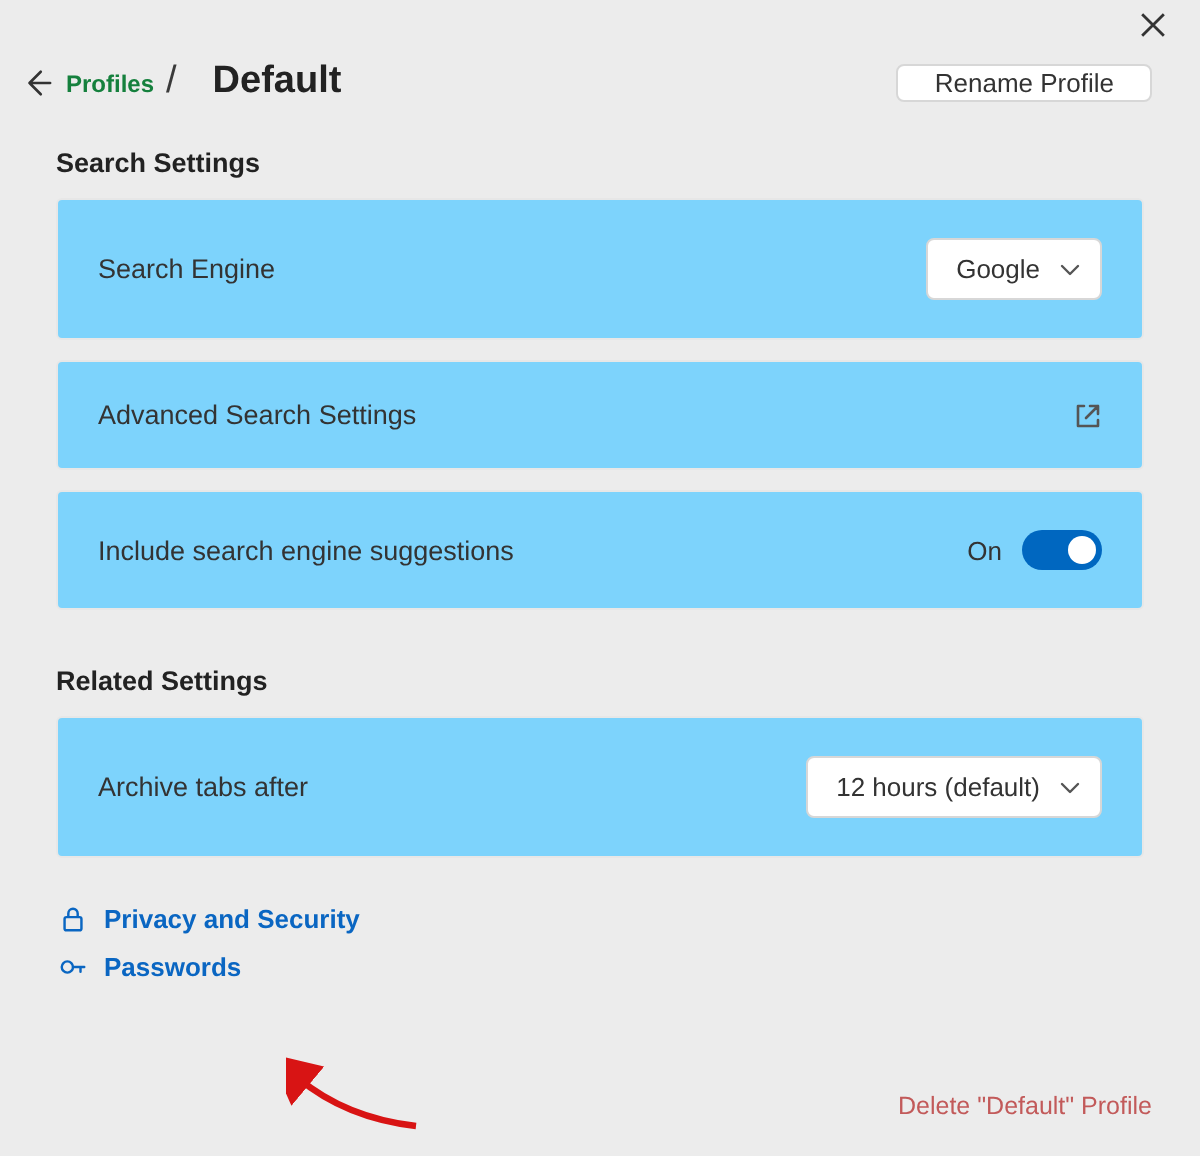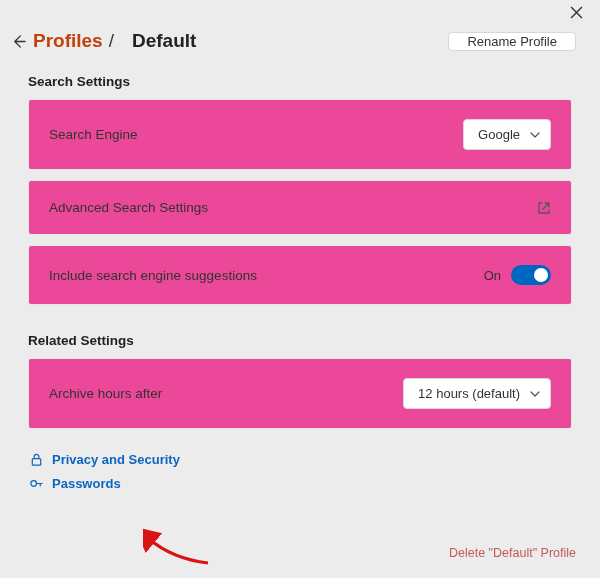--- a/index.html
+++ b/index.html
@@ -35,40 +35,40 @@
     cursor: pointer;
   }
   .back-arrow svg { width: 15px; height: 15px; }
   .breadcrumb {
     display: flex;
     align-items: baseline;
     gap: 6px;
     margin-left: 5px;
     flex: 1;
   }
-  .bc-link { color: #c2410c; font-size: 19px; font-weight: 600; }
+  .bc-link { color: #15803d; font-size: 12px; font-weight: 600; }
   .bc-sep  { color: #3a3a3a; font-size: 19px; font-weight: 500; }
   .bc-cur  { color: #222;    font-size: 19px; font-weight: 600; margin-left: 12px; }
   .rename-btn {
     background: #fff;
     border: 1px solid #d7d7d7;
     border-radius: 4px;
     padding: 1px 18px;
     font-size: 13px;
     color: #333;
     cursor: pointer;
   }
   .section-title {
     font-weight: 600;
     font-size: 13.5px;
     color: #222;
     padding: 12px 28px 10px;
   }
   .card {
-    background: #ec4899;
+    background: #7dd3fc;
     border: 1px solid #e7e7e7;
     border-radius: 3px;
     margin: 0 28px 10px;
     padding: 19px 20px;
     display: flex;
     align-items: center;
   }
   .card-label { flex: 1; color: #333; }
   .select-btn {
     background: #fff;
@@ -188,21 +188,21 @@
   <div class="card-label">Include search engine suggestions</div>
   <div class="toggle-group">
     <span class="toggle-label">On</span>
     <div class="toggle"></div>
   </div>
 </div>
 
 <div class="section-title" style="padding-top:18px;">Related Settings</div>
 
 <div class="card">
-  <div class="card-label">Archive hours after</div>
+  <div class="card-label">Archive tabs after</div>
   <div class="select-btn">
     <span>12 hours (default)</span>
     <span class="chev">
       <svg viewBox="0 0 10 10">
             <path d="M1 3 L5 7 L9 3" stroke="#555" stroke-width="1.2" fill="none" stroke-linecap="round" stroke-linejoin="round"></path>
           </svg>
     </span>
   </div>
 </div>
 

